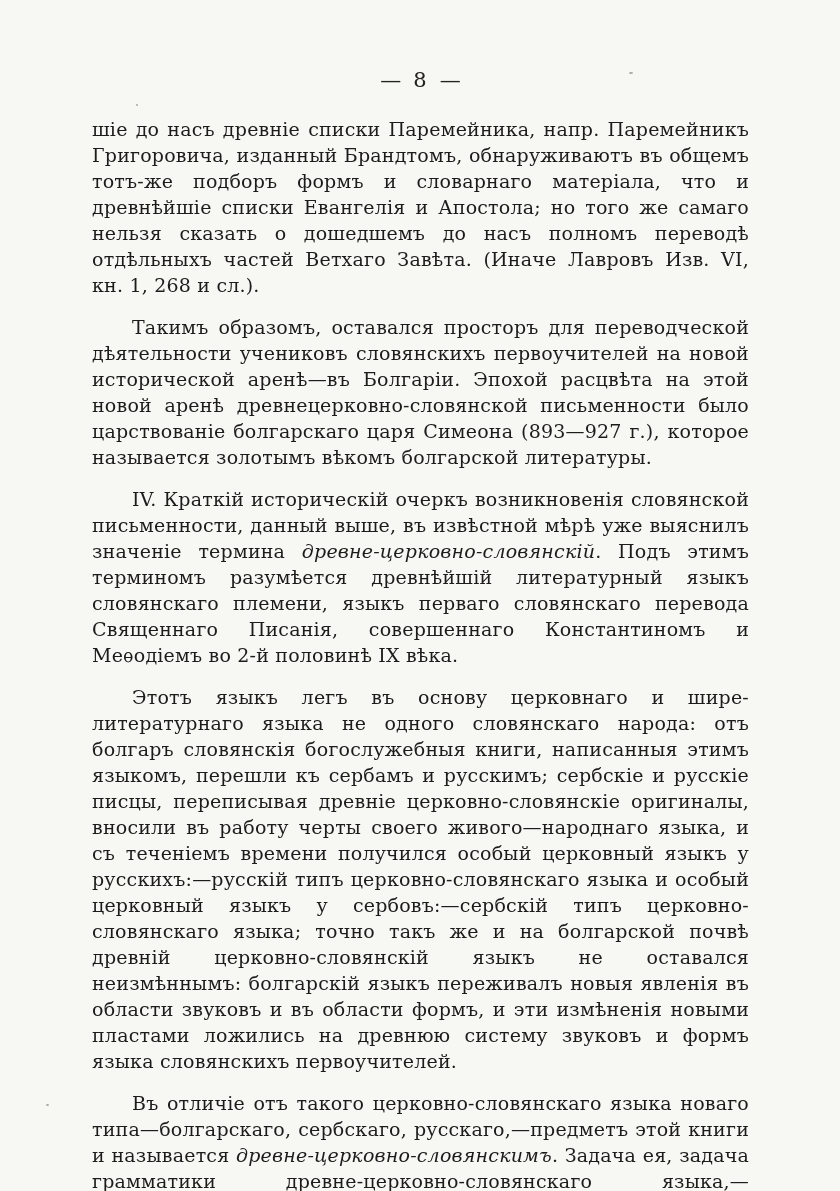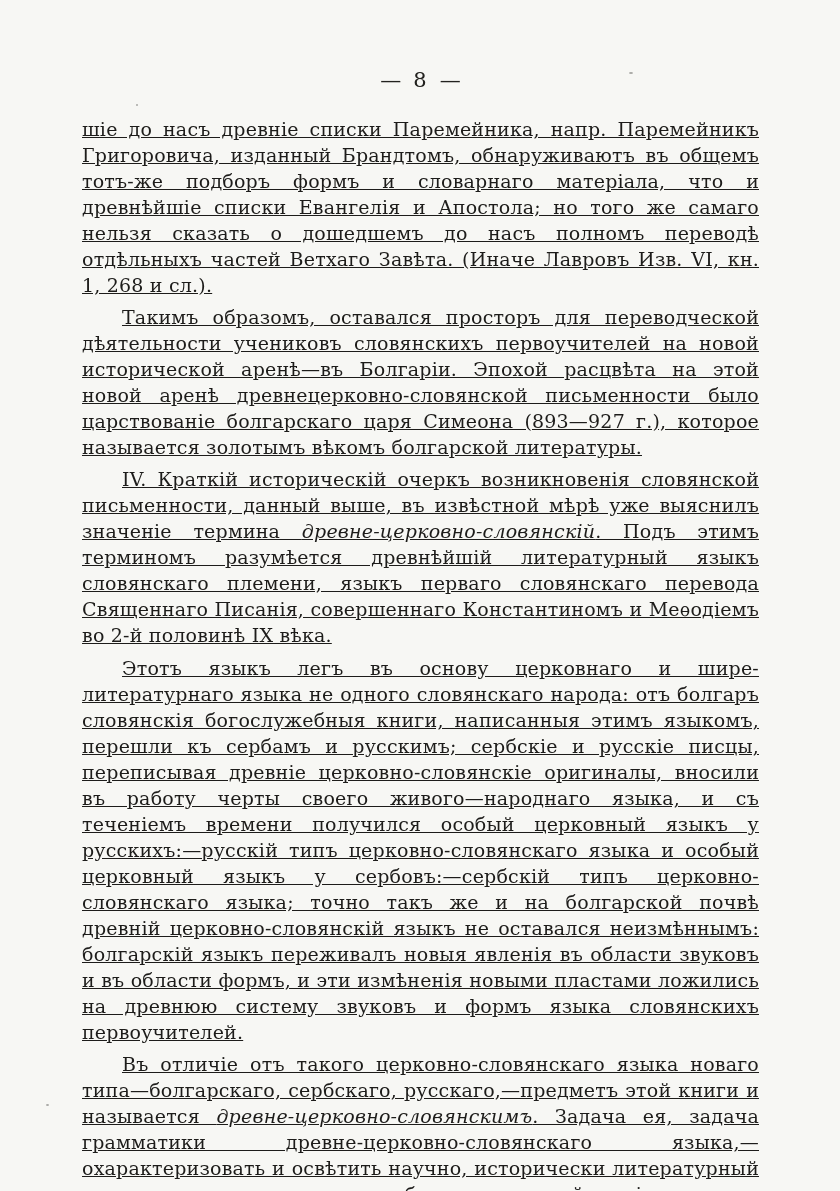--- a/index.html
+++ b/index.html
@@ -32,23 +32,22 @@
     padding: 0 12px;
     letter-spacing: 0;
   }
   .text-block {
     font-size: 19px;
     line-height: 26px;
     text-align: justify;
     letter-spacing: 0.2px;
   }
   .para {
-    margin: 6px;
+    margin: 16px;
     text-indent: 40px;
-    text-decoration: underline;
   }
   .para.continuation {
     text-indent: 0;
   }
   .para.gap-before {
     margin-top: 7px;
   }
   .italic {
     font-style: italic;
   }

